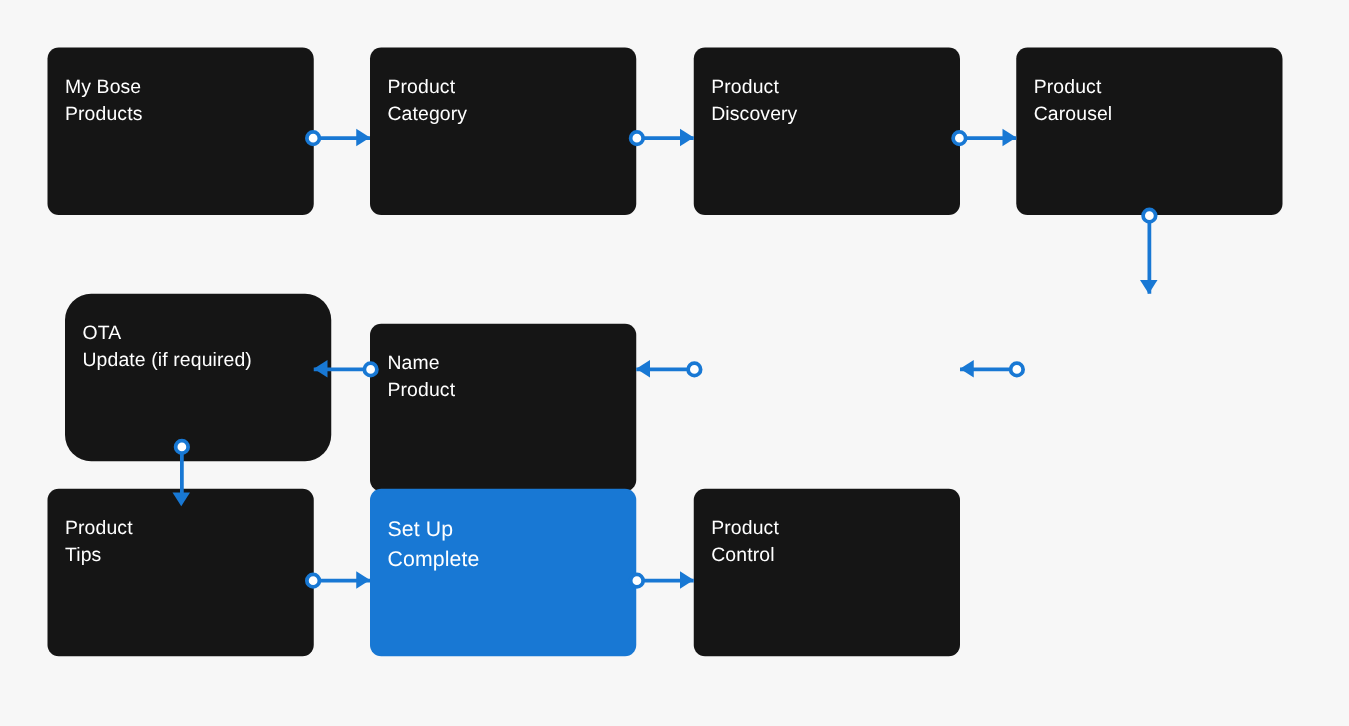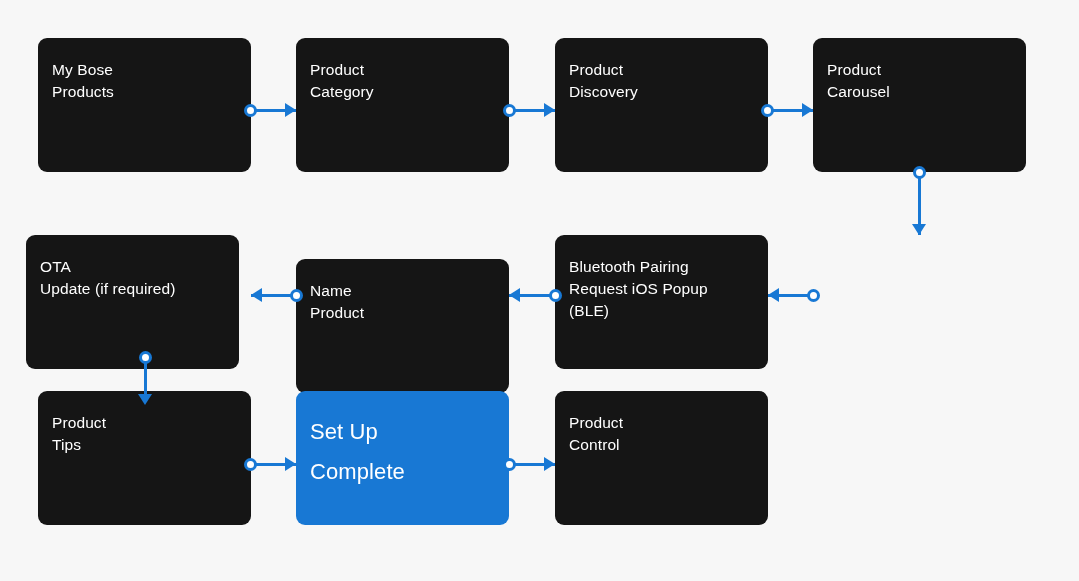--- a/index.html
+++ b/index.html
@@ -24,22 +24,22 @@
 
   .node-label{
     color:#ffffff;
     font-size:15.5px;
     line-height:22px;
     letter-spacing:0.1px;
     white-space:pre-line;
     font-weight:400;
   }
   .node.accent .node-label{
-    font-size:22px;
-    line-height:40px;
+    font-size:17px;
+    line-height:24px;
   }
 
   
   .edge{position:absolute;}
   .edge .line{
     position:absolute;
     background:#1878d4;
   }
   .edge.h .line{height:3px;}
   .edge.v .line{width:3px;}
@@ -85,32 +85,27 @@
   </div>
   <div class="node" style="left:555px;top:38px;">
     <div class="node-label">Product
 Discovery</div>
   </div>
   <div class="node" style="left:813px;top:38px;">
     <div class="node-label">Product
 Carousel</div>
   </div>
 
-  <div class="node" style="left:26px;top:235px;">
+  <div class="node" style="left:52px;top:235px;border-radius:21px;">
     <div class="node-label">OTA
 Update (if required)</div>
   </div>
   <div class="node" style="left:296px;top:235px;margin-top:24px;">
     <div class="node-label">Name
 Product</div>
-  </div>
-  <div class="node" style="left:555px;top:235px;">
-    <div class="node-label">Bluetooth Pairing
-Request iOS Popup
-(BLE)</div>
   </div>
 
   <div class="node" style="left:38px;top:391px;">
     <div class="node-label">Product
 Tips</div>
   </div>
   <div class="node accent" style="left:296px;top:391px;">
     <div class="node-label">Set Up
 Complete</div>
   </div>

